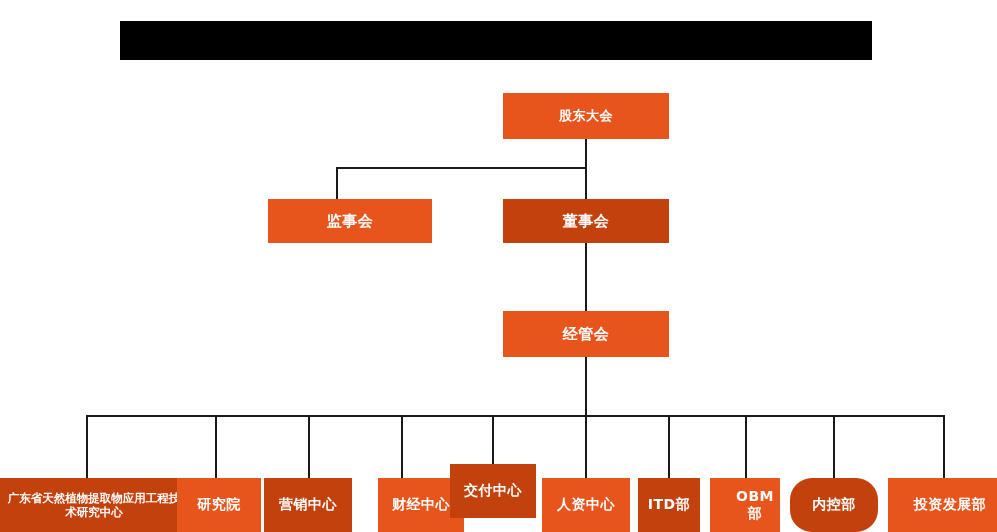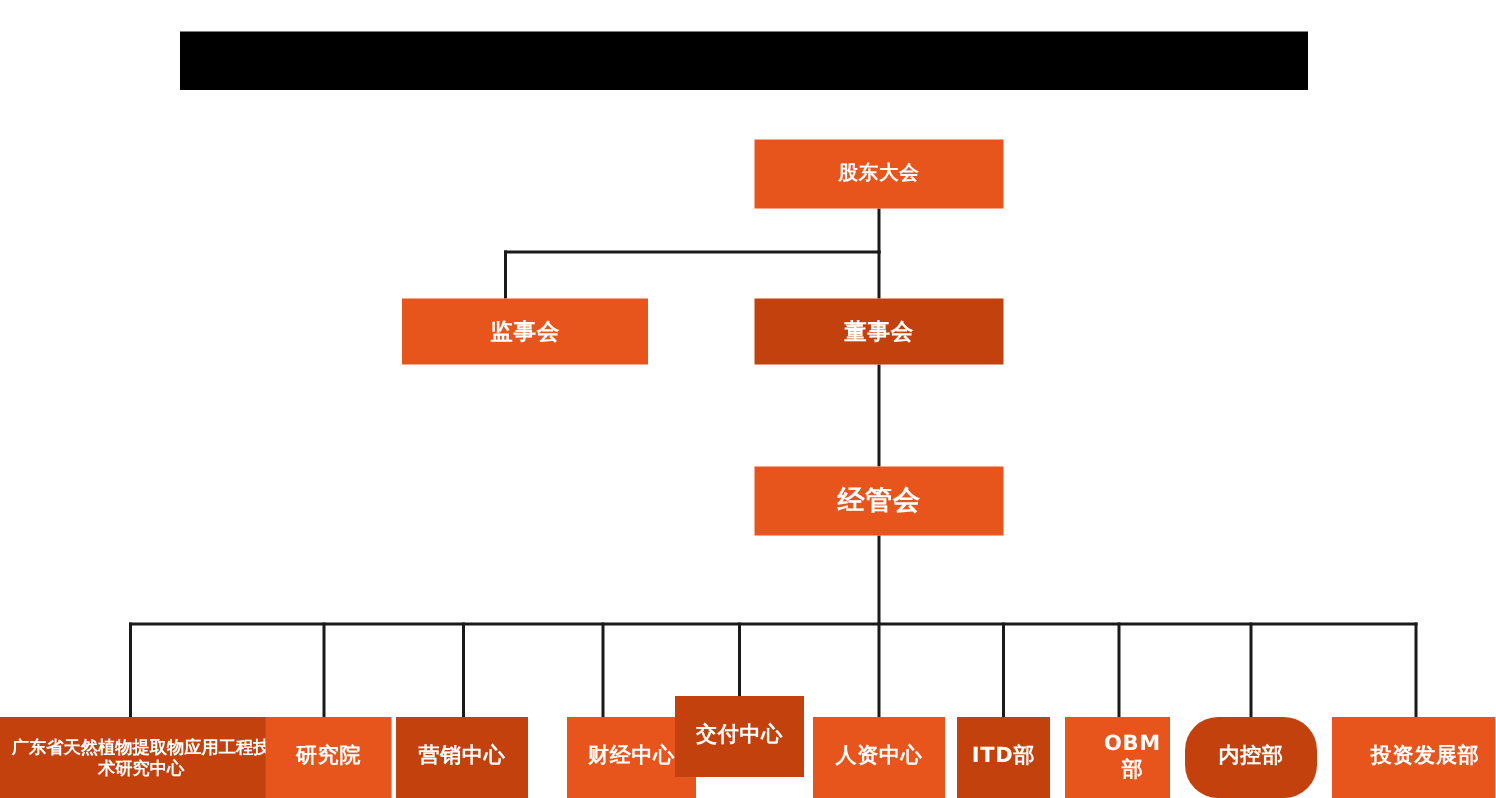--- a/index.html
+++ b/index.html
@@ -36,21 +36,21 @@
     font-weight: bold;
     line-height: 1.25;
     letter-spacing: 0.5px;
     user-select: none;
   }
   .node.dark  { background: #E8551C; }
   .node.light { background: #c2410c; }
 
   .node-l1 { font-size: 13px; }
   .node-l2 { font-size: 15px; }
-  .node-l3 { font-size: 18px; }
+  .node-l3 { font-size: 15px; }
   .node-l4 { font-size: 14px; }
   .node-l4.small { font-size: 11.5px; letter-spacing: 0px; padding: 0 4px; }
 
   .conn {
     position: absolute;
     background: #1a1a1a;
   }
   .conn.v { width: 2px; }
   .conn.h { height: 2px; }
 </style>

